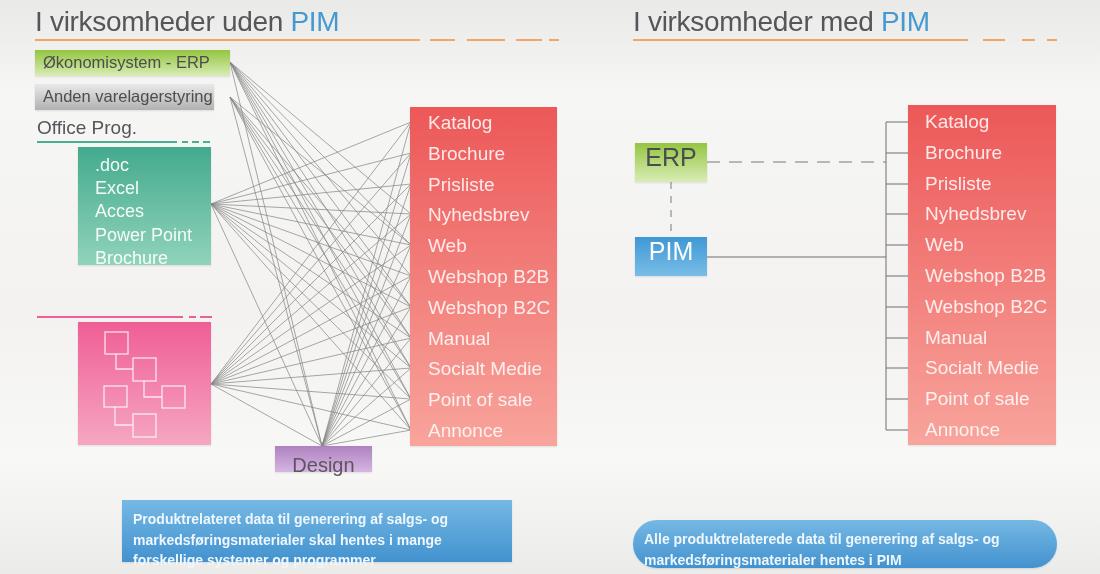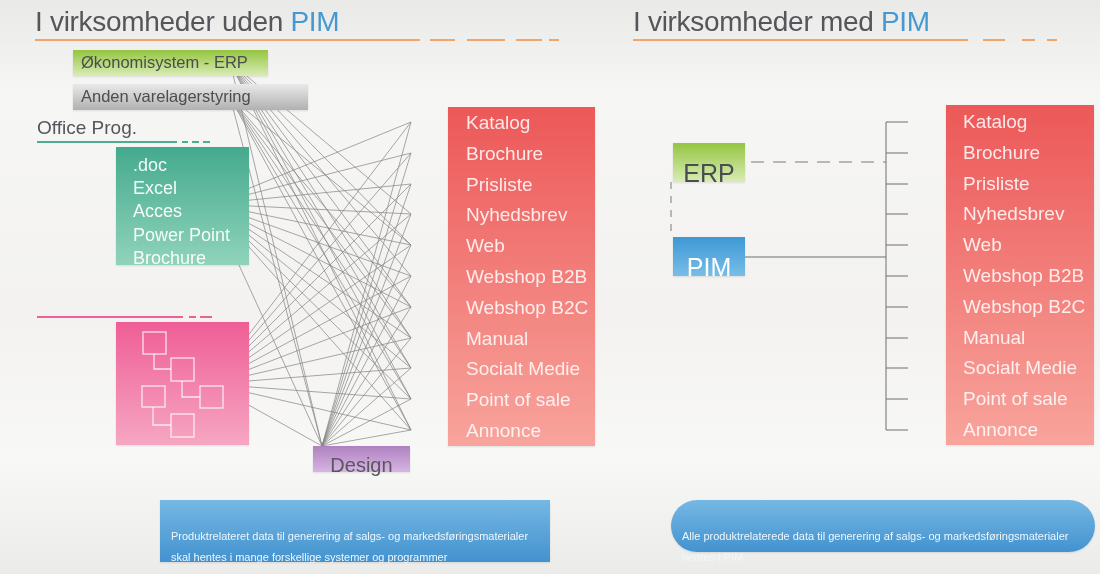--- a/index.html
+++ b/index.html
@@ -2,43 +2,43 @@
 <html><head>
 <meta charset="utf-8">
 <style>
   html,body{margin:0;padding:0;}
   #stage{
     position:relative; width:1100px; height:574px; overflow:hidden;
     font-family:"Liberation Sans", sans-serif;
     background:linear-gradient(180deg,#e9e9e8 0%,#f6f6f5 16%,#f3f2f1 55%,#f8f8f7 80%,#ebebea 100%);
   }
   #lines{position:absolute; left:0; top:0; z-index:1;}
-  .box{position:absolute; box-sizing:border-box; z-index:2; box-shadow:0 1px 2px rgba(0,0,0,.10);margin-left:38px;}
+  .box{position:absolute; box-sizing:border-box; z-index:2; box-shadow:0 1px 2px rgba(0,0,0,.10);}
   .title{position:absolute; z-index:2; font-size:28px; font-weight:300; letter-spacing:-.3px; color:#55565a; white-space:nowrap;}
   .title .hl{color:#4599d3;}
   .rule{position:absolute; z-index:2; height:2px;}
   .rule.orange{background:#f2a469;}
   .rule.teal{background:#4bae92;}
   .rule.pink{background:#ee5f97;}
   .srcbox{height:26px; padding:3px 0 0 8px; font-size:16.5px; font-weight:300; color:#4c4d4f; white-space:nowrap;}
   .green-grad{background:linear-gradient(180deg,#94c540 0%,#d9ecb6 100%);}
   .gray-grad{background:linear-gradient(180deg,#e9e9e9 0%,#b2b1b1 100%);}
   .seclabel{position:absolute; z-index:2; font-size:19px; font-weight:300; color:#55565a; white-space:nowrap;}
   .teal-grad{background:linear-gradient(180deg,#44aa8d 0%,#90d3bb 100%);}
   .pink-grad{background:linear-gradient(180deg,#ef5e96 0%,#f6a6c2 100%);}
   .red-grad{background:linear-gradient(180deg,#ec5858 0%,#f8a49c 100%);}
   .purple-grad{background:linear-gradient(180deg,#ae82c0 0%,#d6b5e2 100%);}
   .bluecap-grad{background:linear-gradient(180deg,#75b8e4 0%,#4392cf 100%);}
   .pim-grad{background:linear-gradient(180deg,#3e98d5 0%,#79bde7 100%);}
   .officebox{padding:7px 0 0 17px; font-size:18px; font-weight:300; color:rgba(255,255,255,.93); line-height:23.2px;}
   .redbox{font-size:19px; font-weight:300; color:rgba(255,252,251,.88); line-height:30.8px;}
   .redbox div{white-space:nowrap;}
   .designbox{font-size:20px; font-weight:300; color:#5b5660; text-align:center; padding-top:8px;}
-  .bigtag{font-size:25px; font-weight:300; text-align:center; padding-top:16px;}
-  .caption{font-size:11px; font-weight:400; color:#eef7fd; line-height:20.5px; padding:26px 11px;}
+  .bigtag{font-size:25px; font-weight:300; text-align:center; padding-top:0;}
+  .caption{font-size:14px; font-weight:700; color:#eef7fd; line-height:20.5px; padding:9px 11px;}
   .dash{position:absolute; z-index:2; height:2px;}
 </style>
 </head>
 <body>
 
 <div id="stage">
 
   <svg id="lines" width="1100" height="574">
       <line x1="230" y1="62" x2="411" y2="214" stroke="#868686" stroke-width="1" opacity="0.72"></line>
       <line x1="230" y1="62" x2="411" y2="245" stroke="#868686" stroke-width="1" opacity="0.72"></line>
@@ -109,21 +109,21 @@
     </svg>
 
   <div class="title" style="left:35px; top:6px;"><span>I virksomheder uden </span><span class="hl">PIM</span></div>
   <div class="rule orange" style="left:35px; top:39px; width:385px;"></div>
   <div class="dash" style="left:430px; top:39px; width:25px; background:#f2a469;"></div>
   <div class="dash" style="left:467px; top:39px; width:38px; background:#f2a469;"></div>
   <div class="dash" style="left:516px; top:39px; width:26px; background:#f2a469;"></div>
   <div class="dash" style="left:549px; top:39px; width:10px; background:#f2a469;"></div>
 
   <div class="box srcbox green-grad" style="left:35px; top:50px; width:195px;">Økonomisystem - ERP</div>
-  <div class="box srcbox gray-grad" style="left:35px; top:84px; width:235px;">Anden varelagerstyring</div>
+  <div class="box srcbox gray-grad" style="left:35px; top:84px; width:179px;">Anden varelagerstyring</div>
 
   <div class="seclabel" style="left:37px; top:117px;">Office Prog.</div>
   <div class="rule teal" style="left:37px; top:141px; width:140px;"></div>
   <div class="dash" style="left:182px; top:141px; width:6px; background:#4bae92;"></div>
   <div class="dash" style="left:192px; top:141px; width:7px; background:#4bae92;"></div>
   <div class="dash" style="left:203px; top:141px; width:7px; background:#4bae92;"></div>
 
   <div class="box officebox teal-grad" style="left:78px; top:147px; width:133px; height:118px;">
 
   <div>.doc</div>
@@ -188,15 +188,15 @@
       <div>Nyhedsbrev</div>
       <div>Web</div>
       <div>Webshop B2B</div>
       <div>Webshop B2C</div>
       <div>Manual</div>
       <div>Socialt Medie</div>
       <div>Point of sale</div>
       <div>Annonce</div>
     </div>
 
-  <div class="box caption bluecap-grad" style="left:633px; top:500px; width:424px; height:48px;border-radius:30px;">Alle produktrelaterede data til generering af salgs- og markedsføringsmaterialer hentes i PIM</div>
+  <div class="box caption bluecap-grad" style="left:633px; top:520px; width:424px; height:48px;border-radius:30px;">Alle produktrelaterede data til generering af salgs- og markedsføringsmaterialer hentes i PIM</div>
 
 </div>
 
 </body></html>

